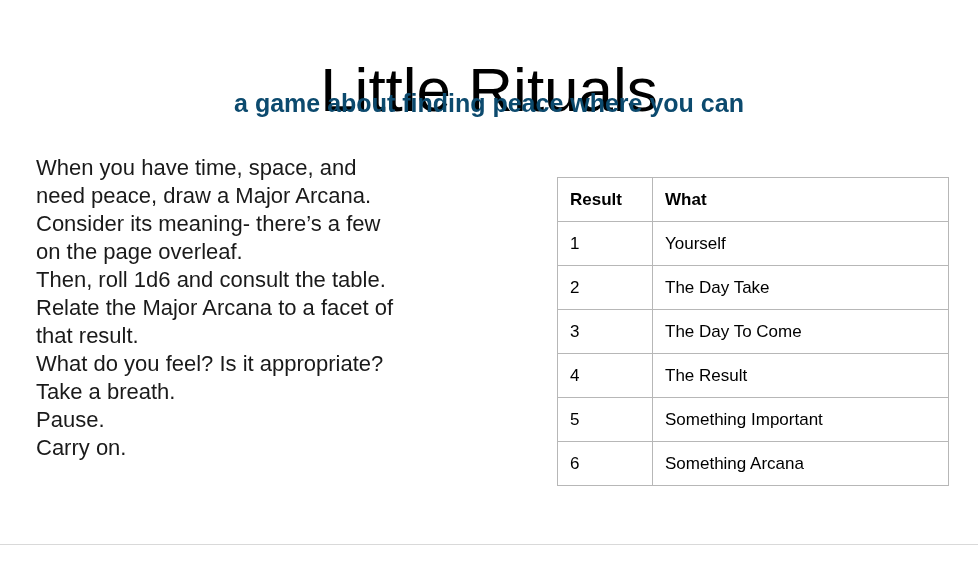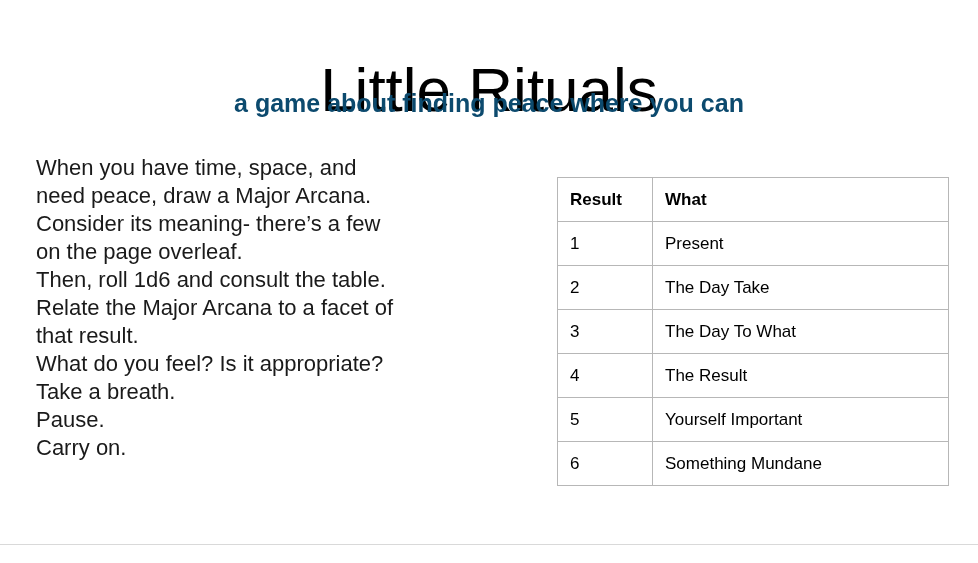--- a/index.html
+++ b/index.html
@@ -128,41 +128,41 @@
       </colgroup>
       <thead>
         <tr>
           <th>Result</th>
           <th>What</th>
         </tr>
       </thead>
       <tbody>
         <tr>
           <td>1</td>
-          <td>Present</td>
+          <td>Yourself</td>
         </tr>
         <tr>
           <td>2</td>
           <td>The Day Take</td>
         </tr>
         <tr>
           <td>3</td>
-          <td>The Day To What</td>
+          <td>The Day To Come</td>
         </tr>
         <tr>
           <td>4</td>
           <td>The Result</td>
         </tr>
         <tr>
           <td>5</td>
-          <td>Yourself Important</td>
+          <td>Something Important</td>
         </tr>
         <tr>
           <td>6</td>
-          <td>Something Mundane</td>
+          <td>Something Arcana</td>
         </tr>
       </tbody>
     </table>
   </div>
 
   <div class="footer-rule"></div>
 
 </div>
 
 </body></html>

